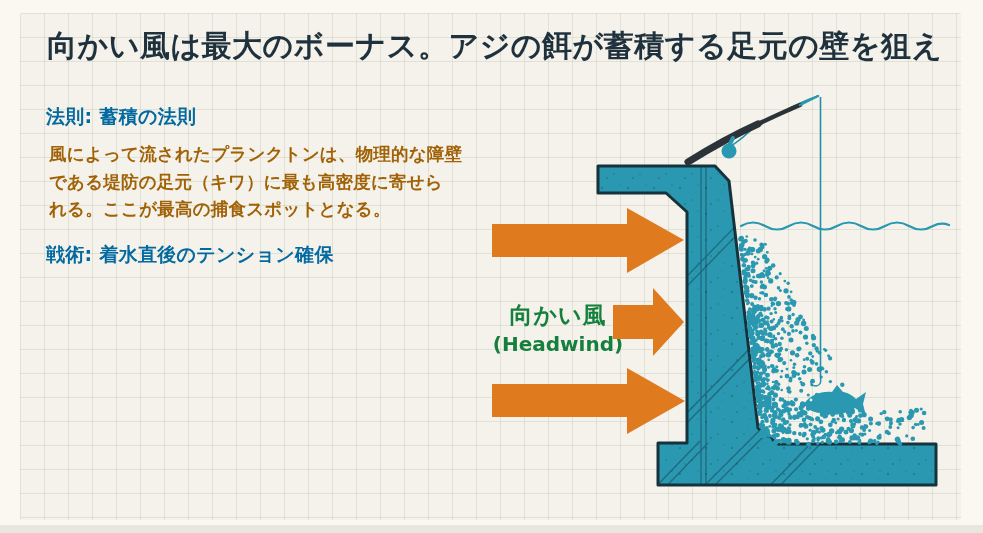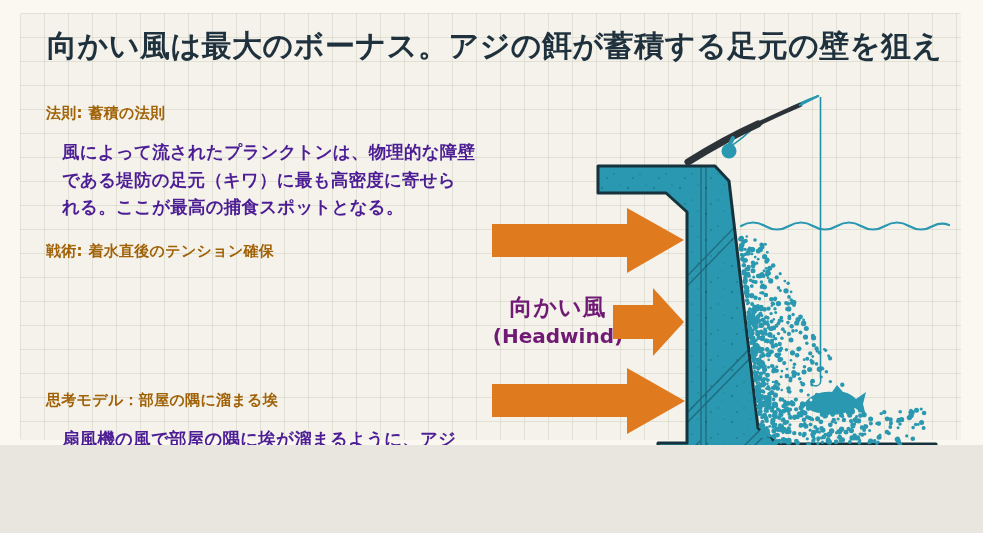--- a/index.html
+++ b/index.html
@@ -1,46 +1,46 @@
 <!DOCTYPE html>
 <html><head>
 <meta charset="utf-8">
 <style>
   html,body{margin:0;padding:0;background:#e8e6df;}
   .page{
-    position:relative;width:983px;height:445px;overflow:hidden;
+    position:relative;width:983px;height:525px;overflow:hidden;
     background:#faf8f1;
     font-family:"DejaVu Sans","Liberation Sans",sans-serif;
   }
   .panel{
     position:absolute;left:20px;top:13px;right:22px;bottom:5px;
     background:#f4f2ea;
     background-image:
       linear-gradient(rgba(186,189,168,.32) 1px, transparent 1px),
       linear-gradient(90deg, rgba(186,189,168,.32) 1px, transparent 1px);
     background-size:24px 24px;
     border-radius:2px;
   }
   .title{
     position:absolute;left:47px;top:26px;margin:0;
     font-size:30px;font-weight:800;letter-spacing:.5px;
     color:#1f313d;white-space:nowrap;
   }
   .sec{position:absolute;left:46px;width:470px;}
   .sec h2{
-    margin:0 0 11px 0;font-size:15px;font-weight:800;color:#a16207;
+    margin:0 0 11px 0;font-size:19px;font-weight:800;color:#0369a1;
     letter-spacing:.3px;white-space:nowrap;
   }
   .sec p{
-    margin:16px;font-size:17.5px;font-weight:600;line-height:27.5px;
-    color:#4c1d95;white-space:pre-line;letter-spacing:.2px;
+    margin:3px;font-size:17.5px;font-weight:600;line-height:27.5px;
+    color:#a16207;white-space:pre-line;letter-spacing:.2px;
   }
   .wind-label{
-    position:absolute;left:472px;top:292px;width:172px;
-    text-align:center;color:#701a75;
+    position:absolute;left:472px;top:300px;width:172px;
+    text-align:center;color:#15803d;
   }
   .wind-jp{font-size:23px;font-weight:800;letter-spacing:1px;}
   .wind-en{font-size:20px;font-weight:800;margin-top:1px;}
   #ill{position:absolute;left:0;top:0;width:983px;height:533px;}
 </style>
 </head>
 <body>
 
 <div class="page">
   <div class="panel"></div>
@@ -51,25 +51,20 @@
     <h2>法則: 蓄積の法則</h2>
     <p>風によって流されたプランクトンは、物理的な障壁
 である堤防の足元（キワ）に最も高密度に寄せら
 れる。ここが最高の捕食スポットとなる。</p>
   </section>
 
   <section class="sec" style="top:242px">
     <h2>戦術: 着水直後のテンション確保</h2>
   </section>
 
-  <section class="sec" style="top:391px">
-    <h2>思考モデル：部屋の隅に溜まる埃</h2>
-    <p>扇風機の風で部屋の隅に埃が溜まるように、アジ
-の餌も風下にある堤防の壁際に集約される。</p>
-  </section>
 
   <div class="wind-label">
     <div class="wind-jp">向かい風</div>
     <div class="wind-en">(Headwind)</div>
   </div>
 
   <svg id="ill" viewBox="0 0 983 533">
     <defs>
       <clipPath id="wallClip">
         <path d="M598,166 L715,166 L729,181 L758,428 L778,444 L936,444 L936,485 L658,485 L658,443 L687,443 L687,212 L666,193 L598,193 Z"></path>

